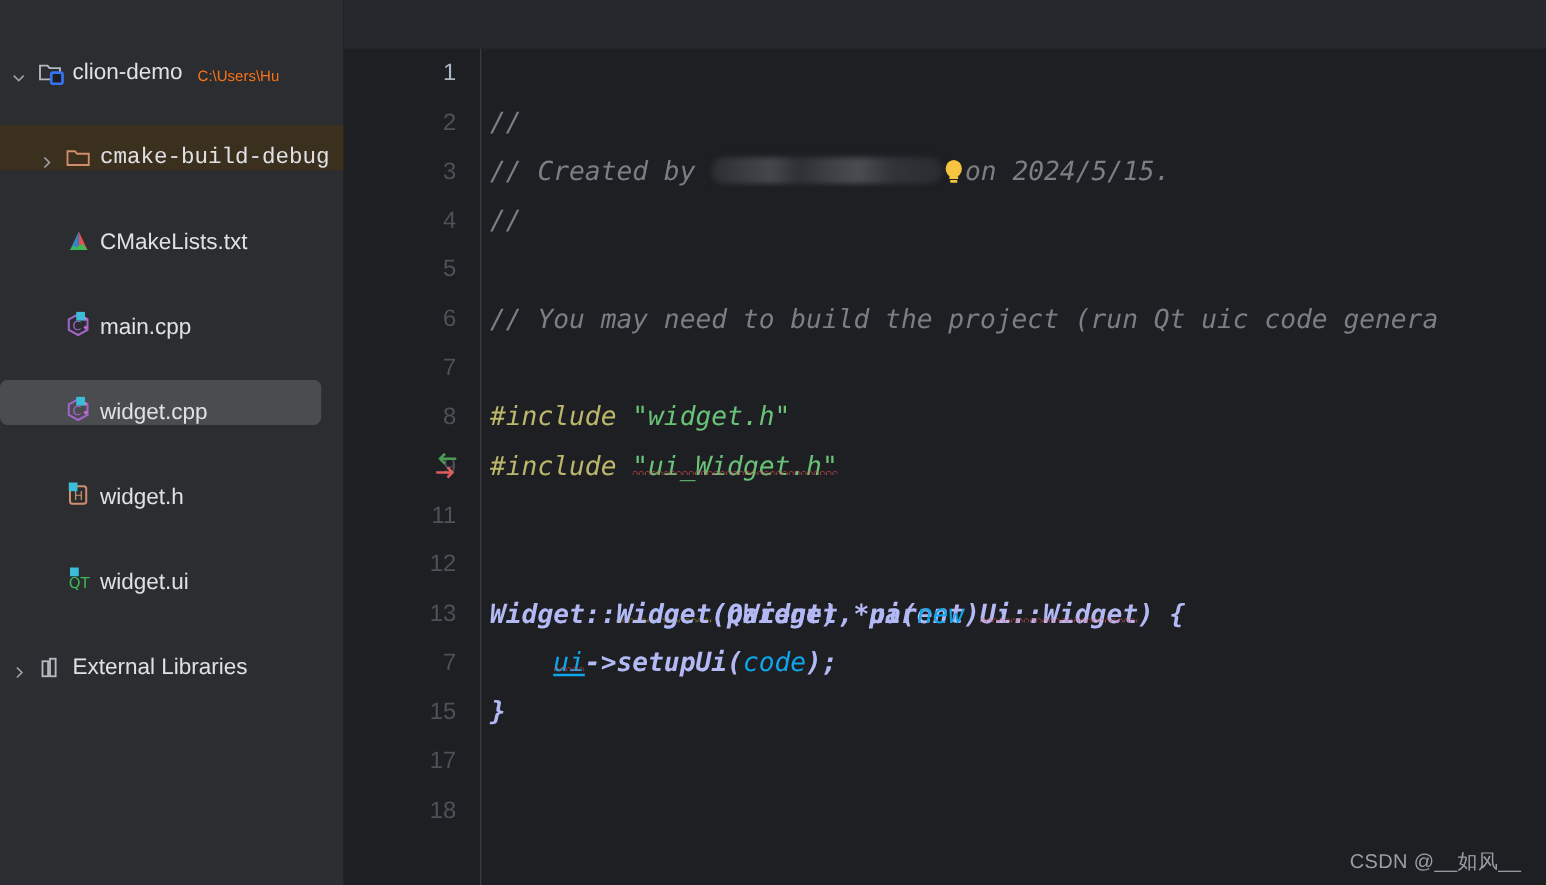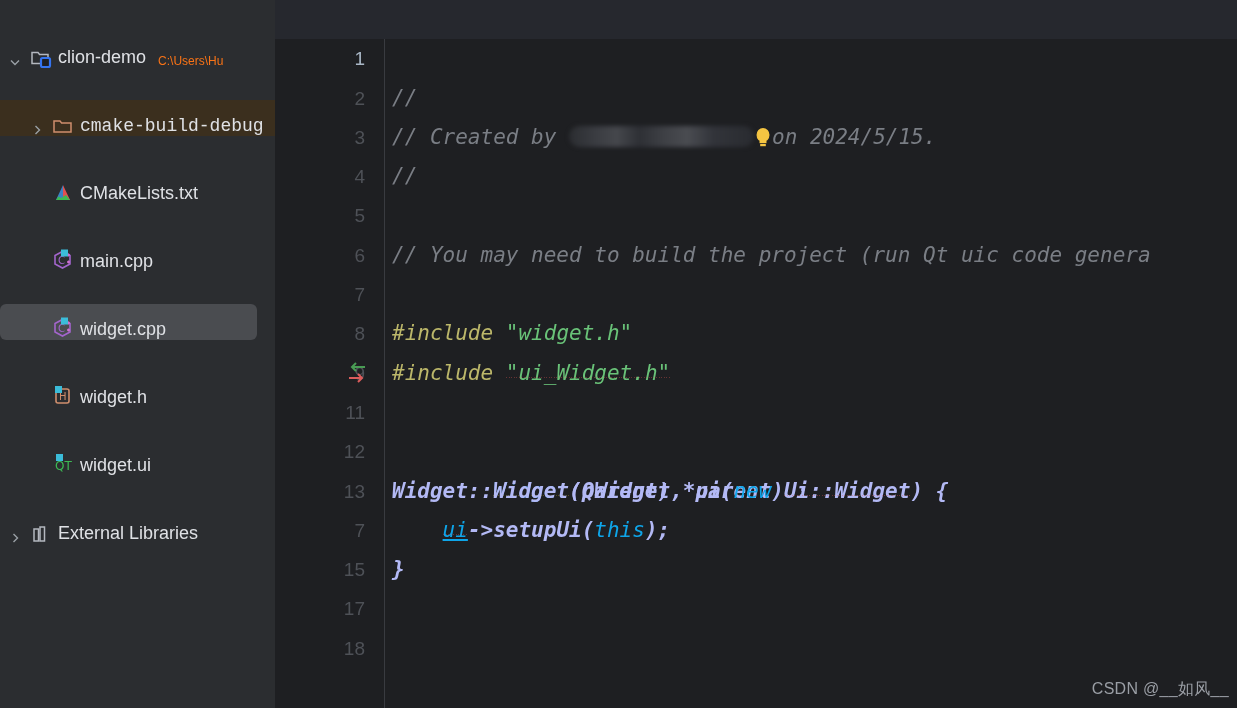--- a/index.html
+++ b/index.html
@@ -113,21 +113,21 @@
     background: linear-gradient(90deg,#2b2d31 0%,#3a3c41 14%,#45474c 26%,#2e3035 38%,
                                 #3f4146 52%,#4a4c51 64%,#32343a 78%,#292b30 100%);
     filter: blur(2.2px);
   }
   .bulb {
     display: inline-block; width: 22px; height: 24px; vertical-align: -5px;
     margin: 0 -2px;
   }
 
   #watermark {
-    position: absolute; right: 8px; bottom: 8px;
+    position: absolute; right: 20px; bottom: 8px;
     color: #9a9ea5; font-size: 16px;
     font-family: "Liberation Sans", sans-serif;
     letter-spacing: .3px;
   }
 </style>
 </head>
 <body>
 
 <div id="app">
 
@@ -315,21 +315,21 @@
       <span class="codetext"><span class="cls">Widget::</span><span class="fnblue sq-yellow">Widget</span><span class="cls">(QWidget *parent) :</span></span>
     </div>
 
     <div class="code-line">
       <span class="lineno">12</span>
       <span class="codetext"><span class="cls">        Widget(parent), ui(</span><span class="kw">new</span><span class="plain"> </span><span class="cls sq-red">Ui::Widget</span><span class="cls">) {</span></span>
     </div>
 
     <div class="code-line">
       <span class="lineno">13</span>
-      <span class="codetext"><span class="plain">    </span><span class="field sq-red">ui</span><span class="cls">-&gt;setupUi(</span><span class="kw">this</span><span class="cls">);</span></span>
+      <span class="codetext"><span class="plain">    </span><span class="field sq-red">ui</span><span class="cls">-&gt;setupUi(</span><span class="kw">code</span><span class="cls">);</span></span>
     </div>
 
     <div class="code-line">
       <span class="lineno">7</span>
       <span class="codetext cls">}</span>
     </div>
 
     <div class="code-line">
       <span class="lineno">15</span>
       <span class="codetext plain"></span>

